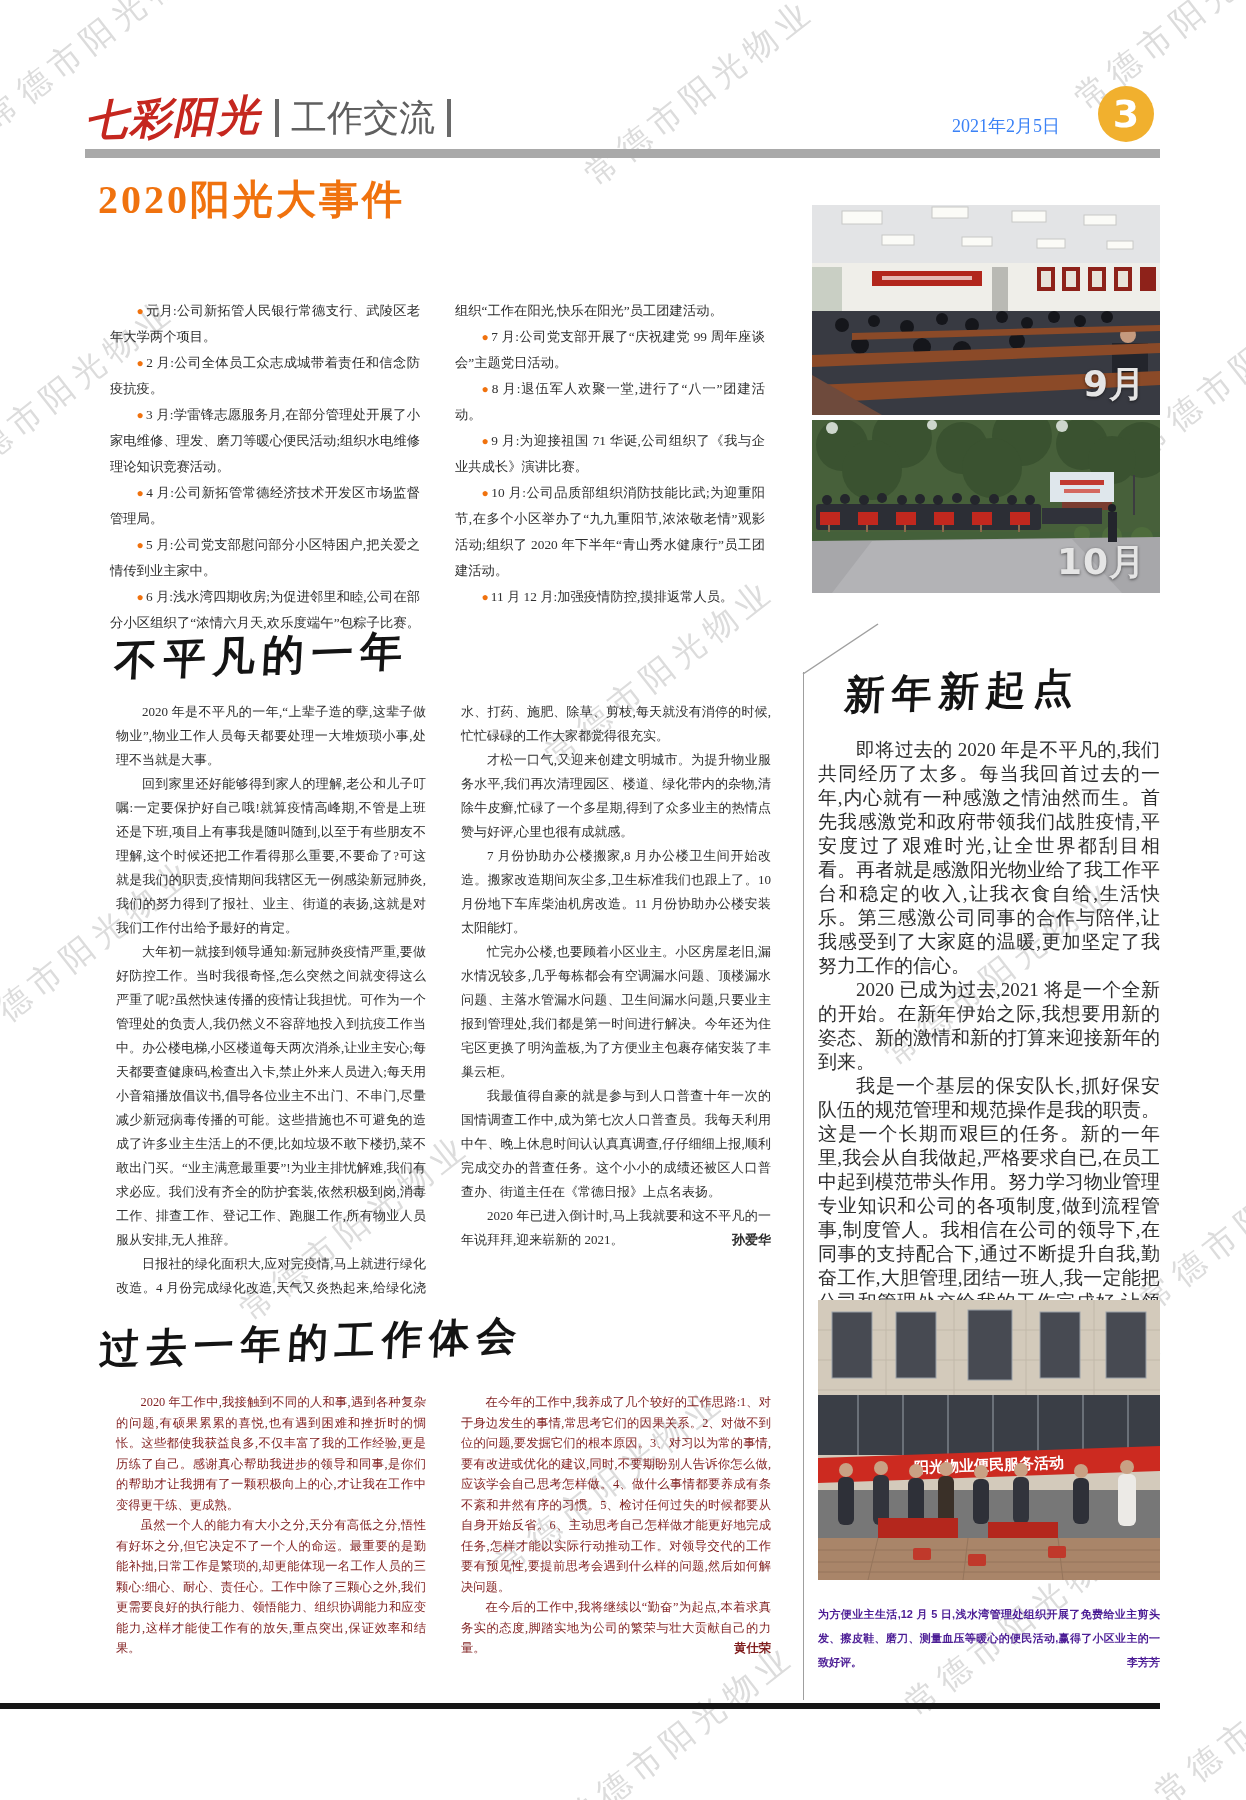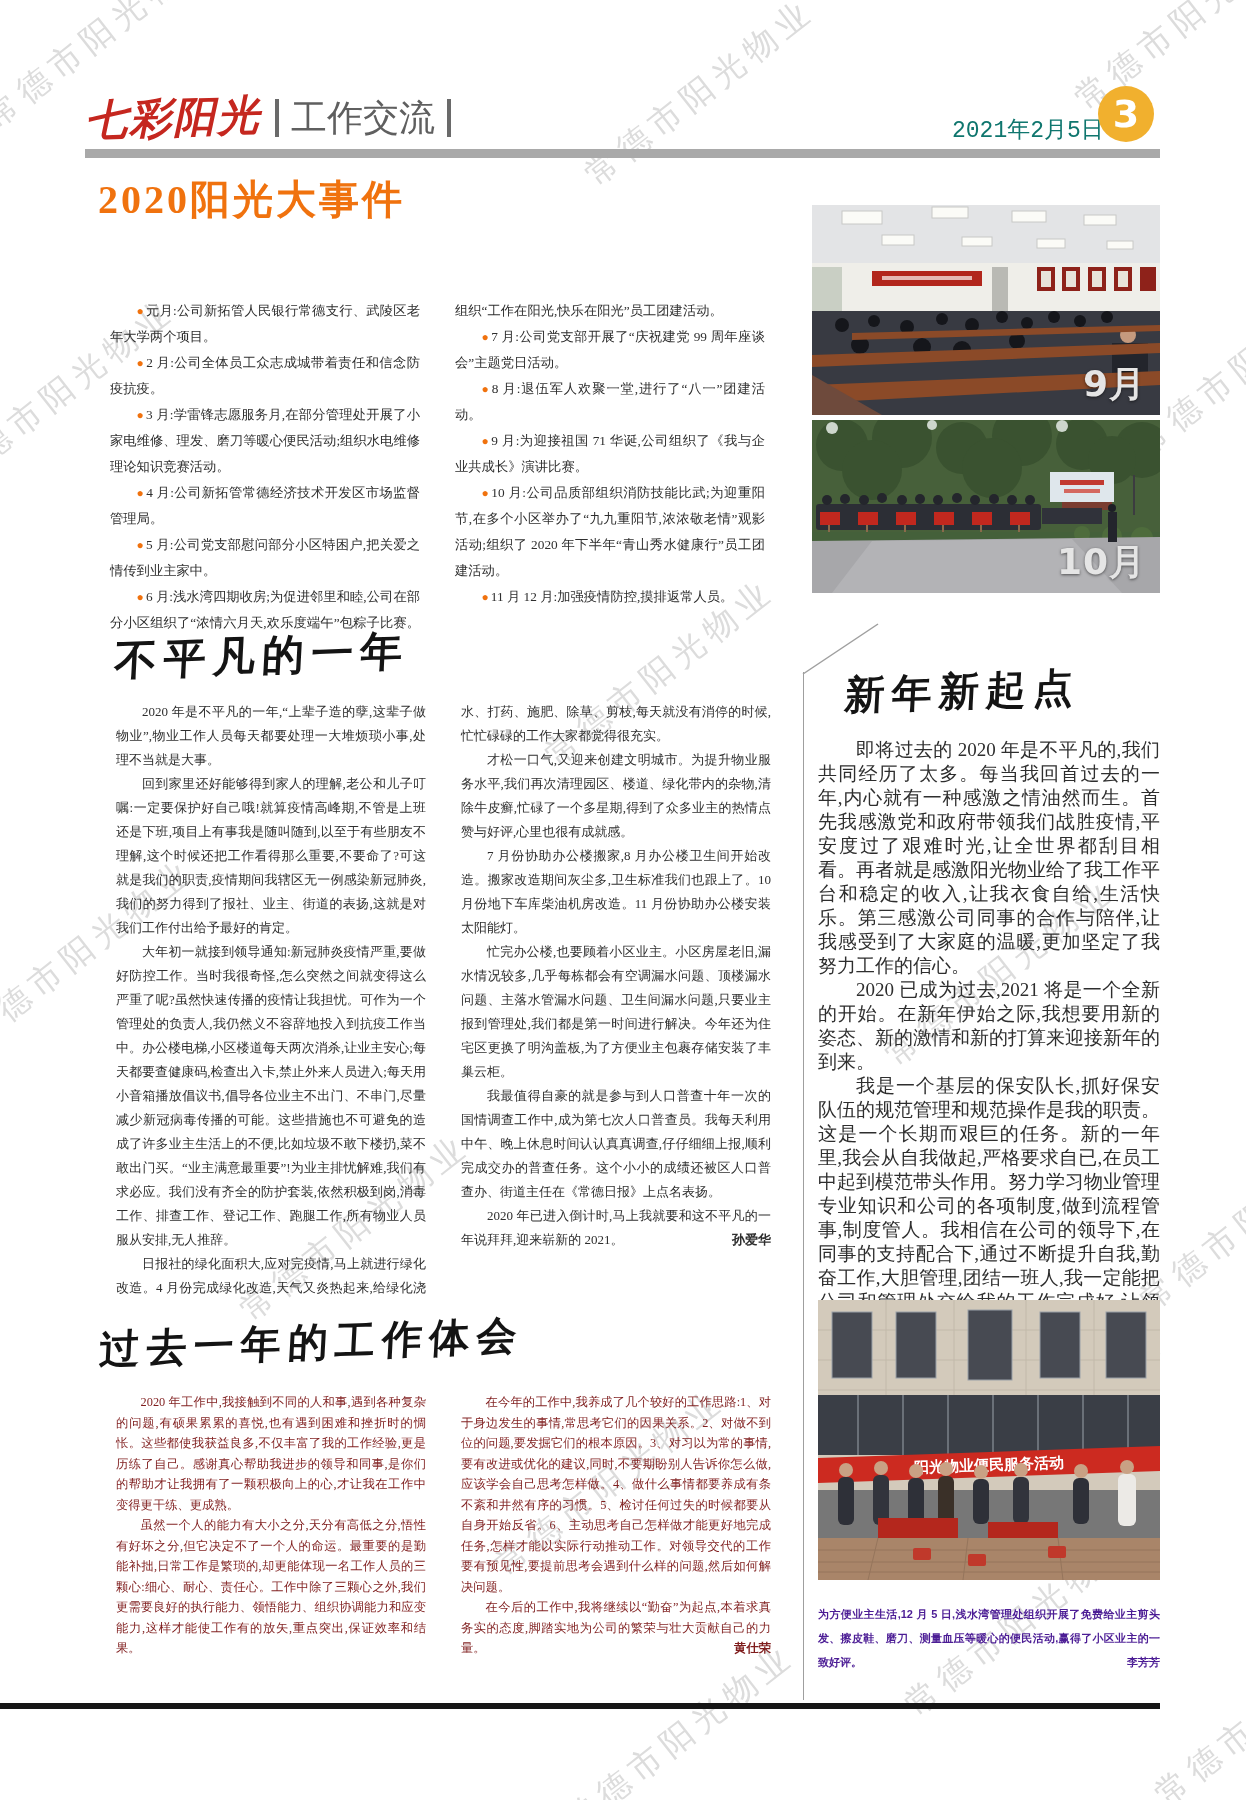--- a/index.html
+++ b/index.html
@@ -8,21 +8,21 @@
   
   .wm{position:absolute;white-space:nowrap;color:#dcdcdc;font-size:33px;letter-spacing:7px;
       font-family:"Liberation Sans","DejaVu Sans",sans-serif;transform:rotate(-38deg);z-index:0;}
   .layer{position:absolute;z-index:1;}
   
   .mast{left:85px;top:90px;display:flex;align-items:center;gap:14px;}
   .logo{color:#c5271f;font-weight:900;font-style:italic;font-size:42px;letter-spacing:2px;
         font-family:"DejaVu Sans",sans-serif;transform:rotate(-2deg);}
   .sect{font-size:36px;color:#5f5f5f;font-family:Liberation Sans, sans-serif;
         border-left:4px solid #6a6a6a;border-right:4px solid #6a6a6a;padding:0 12px;line-height:1.05;}
-  .mdate{left:952px;top:114px;font-size:23px;color:#0f766e;font-family:Liberation Mono, monospace;}
+  .mdate{left:952px;top:114px;font-size:18px;color:#3b82f6;font-family:Liberation Serif, serif;}
   .pagenum{left:1098px;top:86px;width:56px;height:56px;border-radius:50%;background:#f1b02e;
            color:#fff;font-weight:bold;font-size:38px;display:flex;align-items:center;justify-content:center;
            font-family:"DejaVu Sans",sans-serif;}
   .bar{left:85px;top:149px;width:1075px;height:9px;background:#a9a9a9;}
   
   .headline{left:98px;top:172px;margin:0;font-size:40px;font-weight:900;color:#f0720e;
             letter-spacing:3px;font-family:"Liberation Serif",serif;}
   
   .events{left:110px;top:298px;width:655px;column-count:2;column-gap:35px;
           font-size:13.3px;line-height:26px;text-align:justify;}

